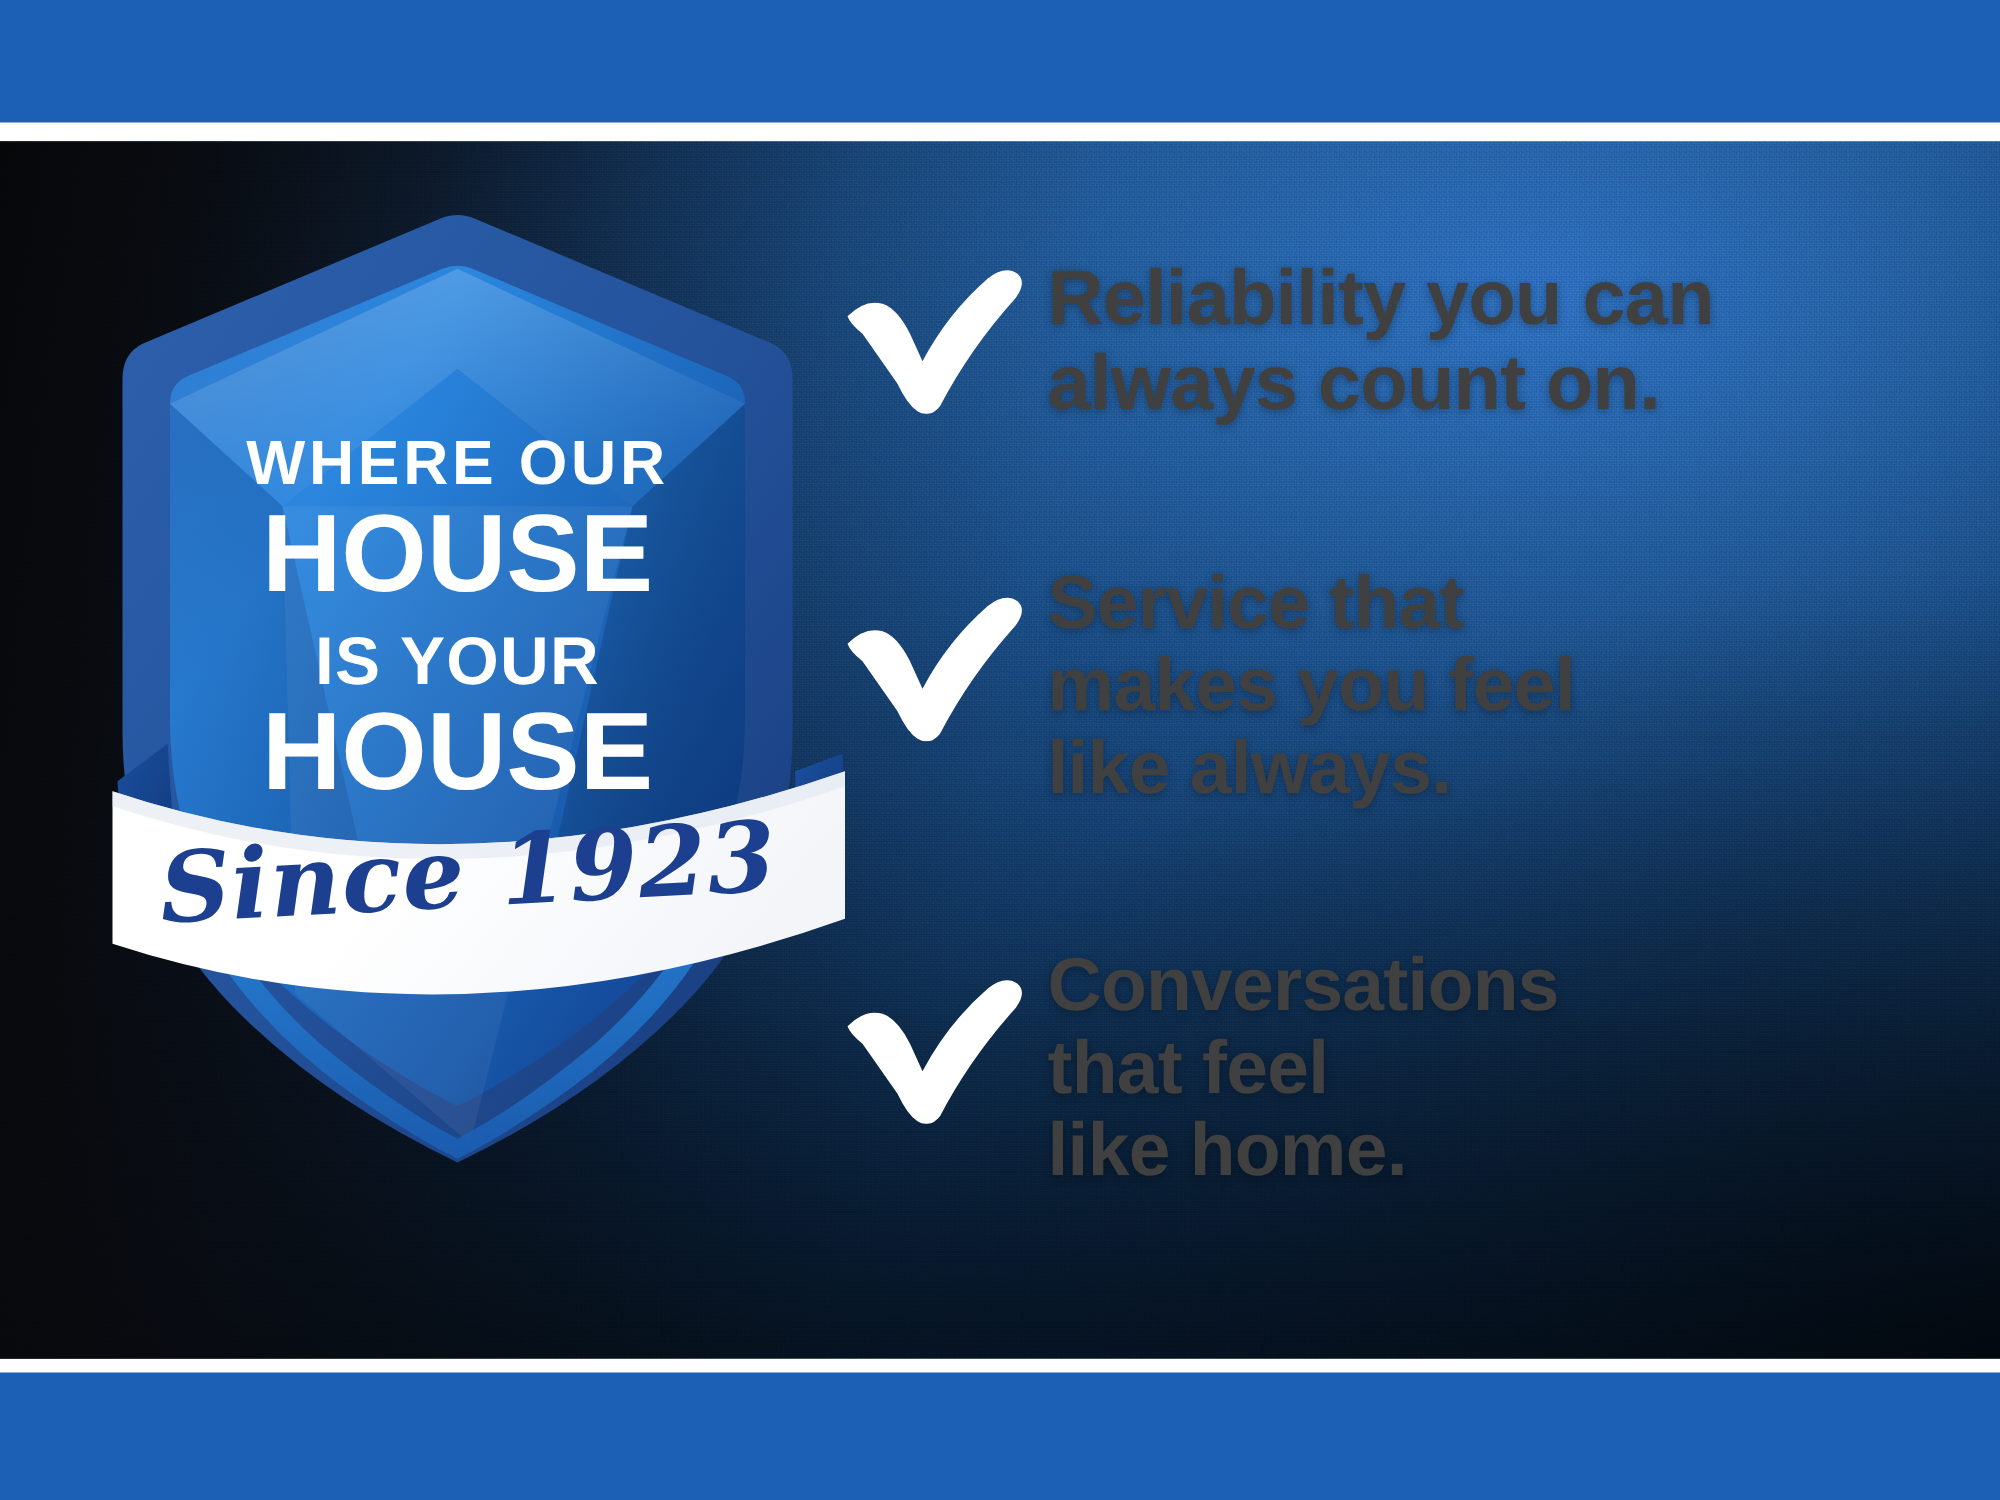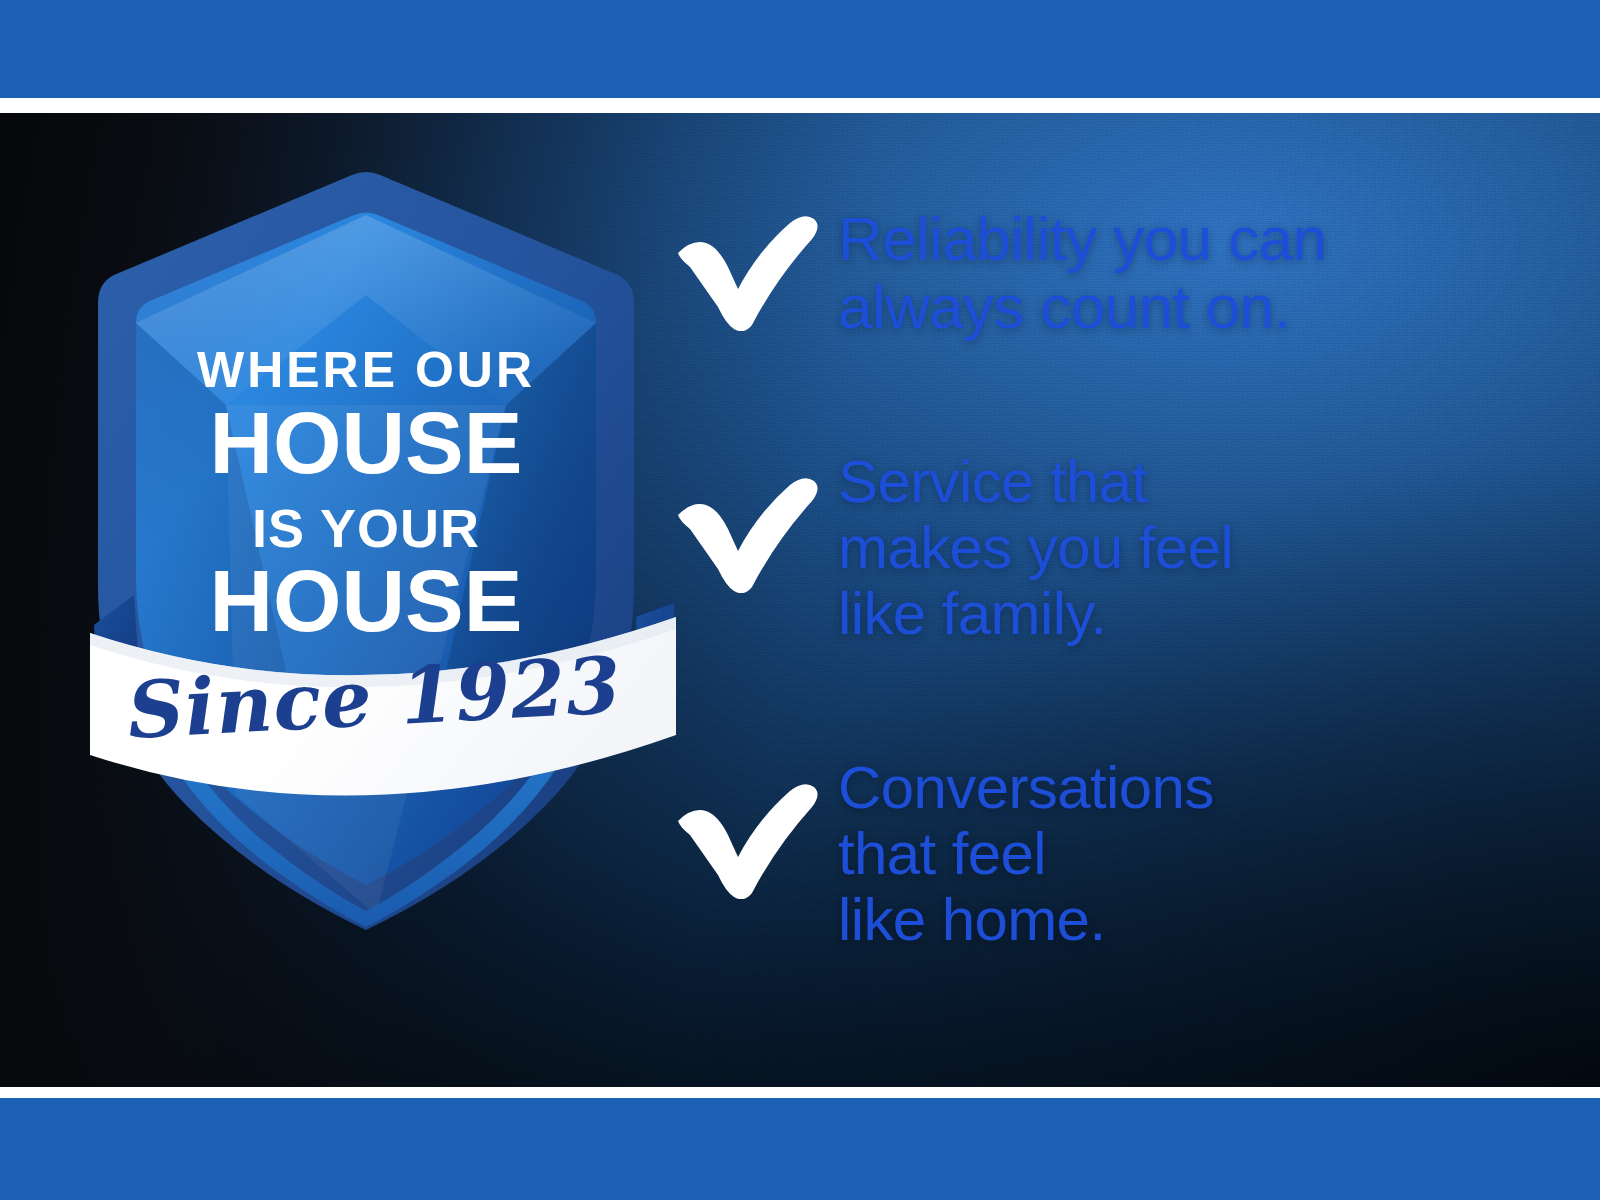--- a/index.html
+++ b/index.html
@@ -85,23 +85,23 @@
   
   .bullets{position:absolute;left:672px;top:205px;width:880px;}
   .bullet{position:relative;display:block;margin-bottom:108px;}
   .bullet:last-child{margin-bottom:17px;}
   .check{
     position:absolute;left:0;top:8px;width:150px;height:118px;
   }
   .check svg{display:block;width:100%;height:100%;}
   .bullet-text{
     margin:0 0 0 166px;
-    color:#1d4ed8;
+    color:#404040;
     font-family:"Liberation Sans","DejaVu Sans",sans-serif;
-    font-weight:normal;
+    font-weight:bold;
     font-size:62px;
     line-height:1.10;
     letter-spacing:-0.6px;
     text-shadow:0 2px 8px rgba(0,0,0,.30);
     white-space:pre-line;
   }
   .b2 .bullet-text,.b3 .bullet-text{font-size:60px;}
   .b2 .check{top:26px;}
   .b3 .check{top:26px;}
 </style>
@@ -232,21 +232,21 @@
       <div class="check">
         <svg viewBox="0 0 150 118" xmlns="http://www.w3.org/2000/svg">
           <path d="M 6 40 Q 20 26 34 30 Q 46 34 56 54 L 66 76
                    Q 86 38 118 10 Q 132 -1 142 6 Q 150 13 140 26
                    Q 104 66 80 112 Q 72 122 62 116 Q 54 111 46 94 L 18 54
                    Q 8 46 6 40 Z" fill="#ffffff"></path>
         </svg>
       </div>
       <p class="bullet-text">Service that
 makes you feel
-like family.</p>
+like always.</p>
     </div>
 
     <div class="bullet b3">
       <div class="check">
         <svg viewBox="0 0 150 118" xmlns="http://www.w3.org/2000/svg">
           <path d="M 6 40 Q 20 26 34 30 Q 46 34 56 54 L 66 76
                    Q 86 38 118 10 Q 132 -1 142 6 Q 150 13 140 26
                    Q 104 66 80 112 Q 72 122 62 116 Q 54 111 46 94 L 18 54
                    Q 8 46 6 40 Z" fill="#ffffff"></path>
         </svg>

